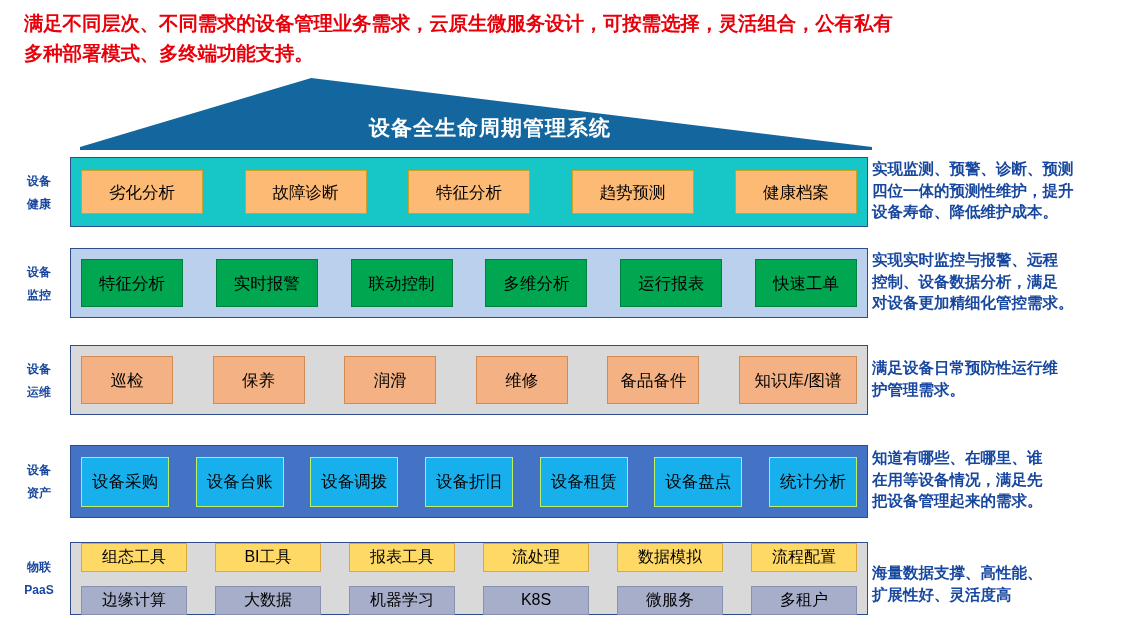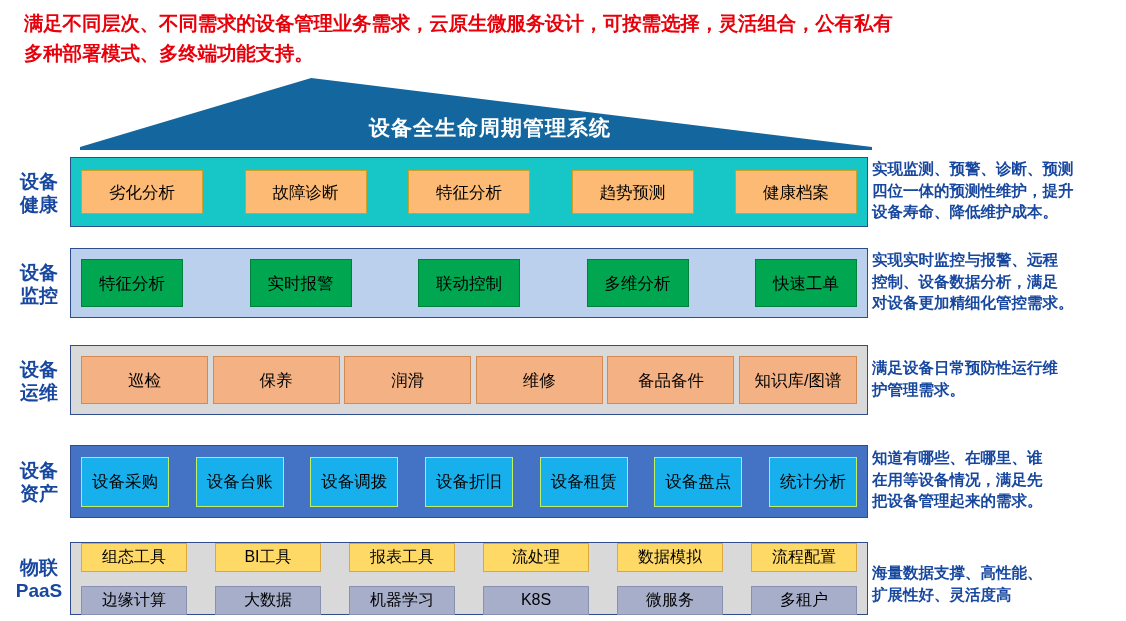--- a/index.html
+++ b/index.html
@@ -31,21 +31,21 @@
     display: flex; align-items: center; justify-content: center;
     padding-top: 28px; padding-left: 28px;
     color: #ffffff; font-size: 21px; font-weight: bold; letter-spacing: 1px;
   }
 
   
   .row { position: absolute; display: flex; align-items: center; }
 
   .row-label {
     position: absolute; left: 8px; width: 62px;
-    color: #17479E; font-weight: bold; font-size: 19px;
+    color: #17479E; font-weight: bold; font-size: 12px;
     line-height: 23px; text-align: center;
     white-space: pre-line;
   }
 
   .row-band {
     position: absolute; left: 70px; width: 798px;
     border: 1px solid #2E4C8E;
     display: flex; align-items: center; justify-content: space-between;
     padding: 0 10px;
   }
@@ -65,21 +65,21 @@
   
   #row1 .row-band { top: 157px; height: 70px; background: #17C7C7; }
   #row1 .cell { background: #fdba74; border: 1px solid #C9A227; height: 44px; width: 122px; }
 
   
   #row2 .row-band { top: 248px; height: 70px; background: #BBD0EC; }
   #row2 .cell { background: #00A650; border: 1px solid #00803D; height: 48px; width: 102px; }
 
   
   #row3 .row-band { top: 345px; height: 70px; background: #D9D9D9; }
-  #row3 .cell { background: #F4B183; border: 1px solid #D08A52; height: 48px; width: 127px; }
+  #row3 .cell { background: #F4B183; border: 1px solid #D08A52; height: 48px; width: 92px; }
 
   
   #row4 .row-band { top: 445px; height: 73px; background: #4472C4; }
   #row4 .cell { background: #18B0EC; border: 1px solid #bef264; height: 50px; width: 88px; }
 
   
   #row5 .row-band {
     top: 542px; height: 73px; background: #D9D9D9;
     flex-direction: column; justify-content: center; padding: 21px 10px;
   }
@@ -118,20 +118,21 @@
   </div>
 
   <div class="row" id="row2">
     <div class="row-label" style="top:261px">设备
 监控</div>
     <div class="row-band">
       <div class="cell">特征分析</div>
       <div class="cell">实时报警</div>
       <div class="cell">联动控制</div>
       <div class="cell">多维分析</div>
+      <div class="cell">运行报表</div>
       <div class="cell">快速工单</div>
     </div>
     <div class="row-desc" style="top:249px">实现实时监控与报警、远程
 控制、设备数据分析，满足
 对设备更加精细化管控需求。</div>
   </div>
 
   <div class="row" id="row3">
     <div class="row-label" style="top:358px">设备
 运维</div>

